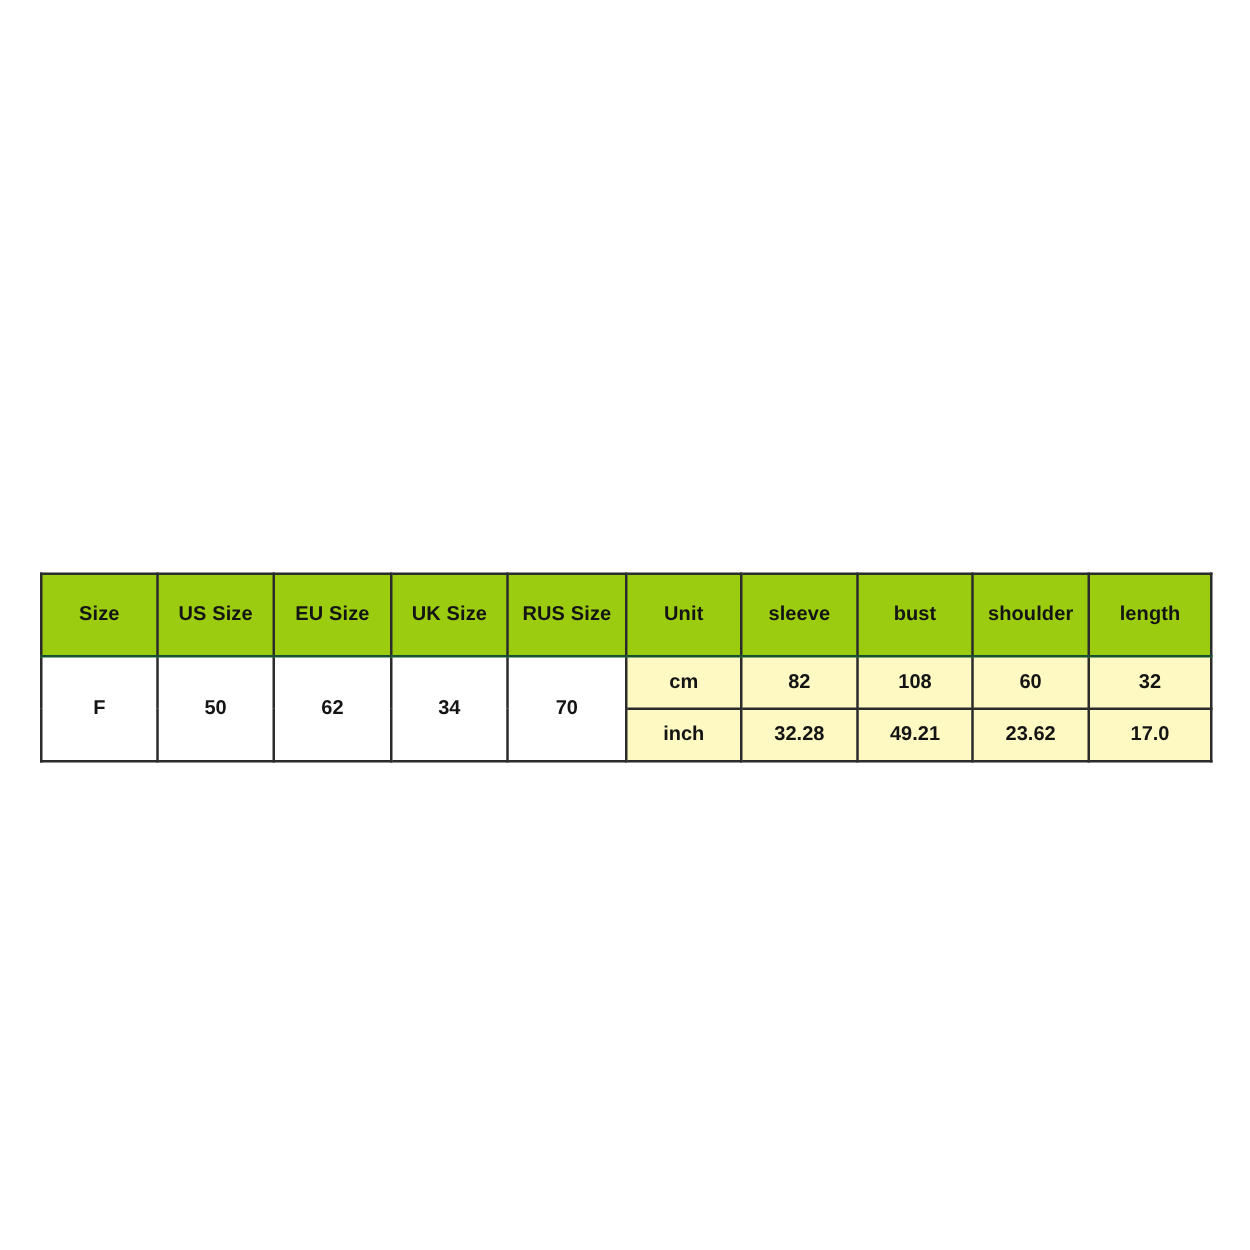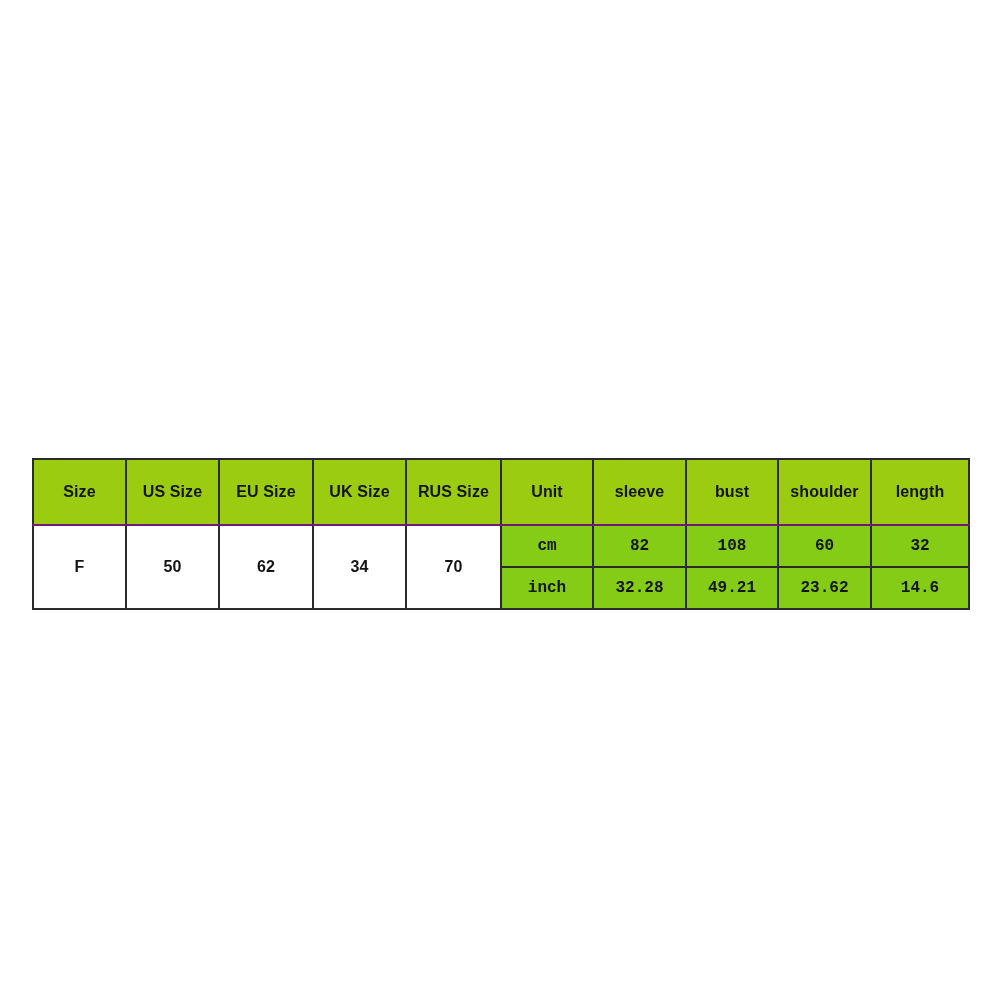--- a/index.html
+++ b/index.html
@@ -37,38 +37,37 @@
     font-weight: bold;
     color: #141414;
     padding: 0;
   }
 
   
   table.size-chart thead th {
     background: #9BCC10;
     height: 64px;
     font-size: 16px;
-    border-bottom: 2px solid #701a75;
+    border-bottom: 2px solid #14532d;
     letter-spacing: 0.1px;
   }
 
   
   td.merged-cell {
     height: 80px;
     font-size: 16px;
     background: #ffffff;
   }
 
   
   td.unit-cell,
   td.value-cell {
     height: 40px;
     font-size: 16px;
-    background: #84cc16;
-    font-family: Liberation Mono, monospace;
+    background: #fef9c3;
   }
 
   
   col.c-size     { width: 93px; }
   col.c-us       { width: 93px; }
   col.c-eu       { width: 94px; }
   col.c-uk       { width: 93px; }
   col.c-rus      { width: 95px; }
   col.c-unit     { width: 92px; }
   col.c-length   { width: 93px; }
@@ -118,17 +117,17 @@
         <td class="value-cell">82</td>
         <td class="value-cell">108</td>
         <td class="value-cell">60</td>
         <td class="value-cell">32</td>
       </tr>
       <tr>
         <td class="unit-cell">inch</td>
         <td class="value-cell">32.28</td>
         <td class="value-cell">49.21</td>
         <td class="value-cell">23.62</td>
-        <td class="value-cell">14.6</td>
+        <td class="value-cell">17.0</td>
       </tr>
     </tbody>
   </table>
 </div>
 
 </body></html>

